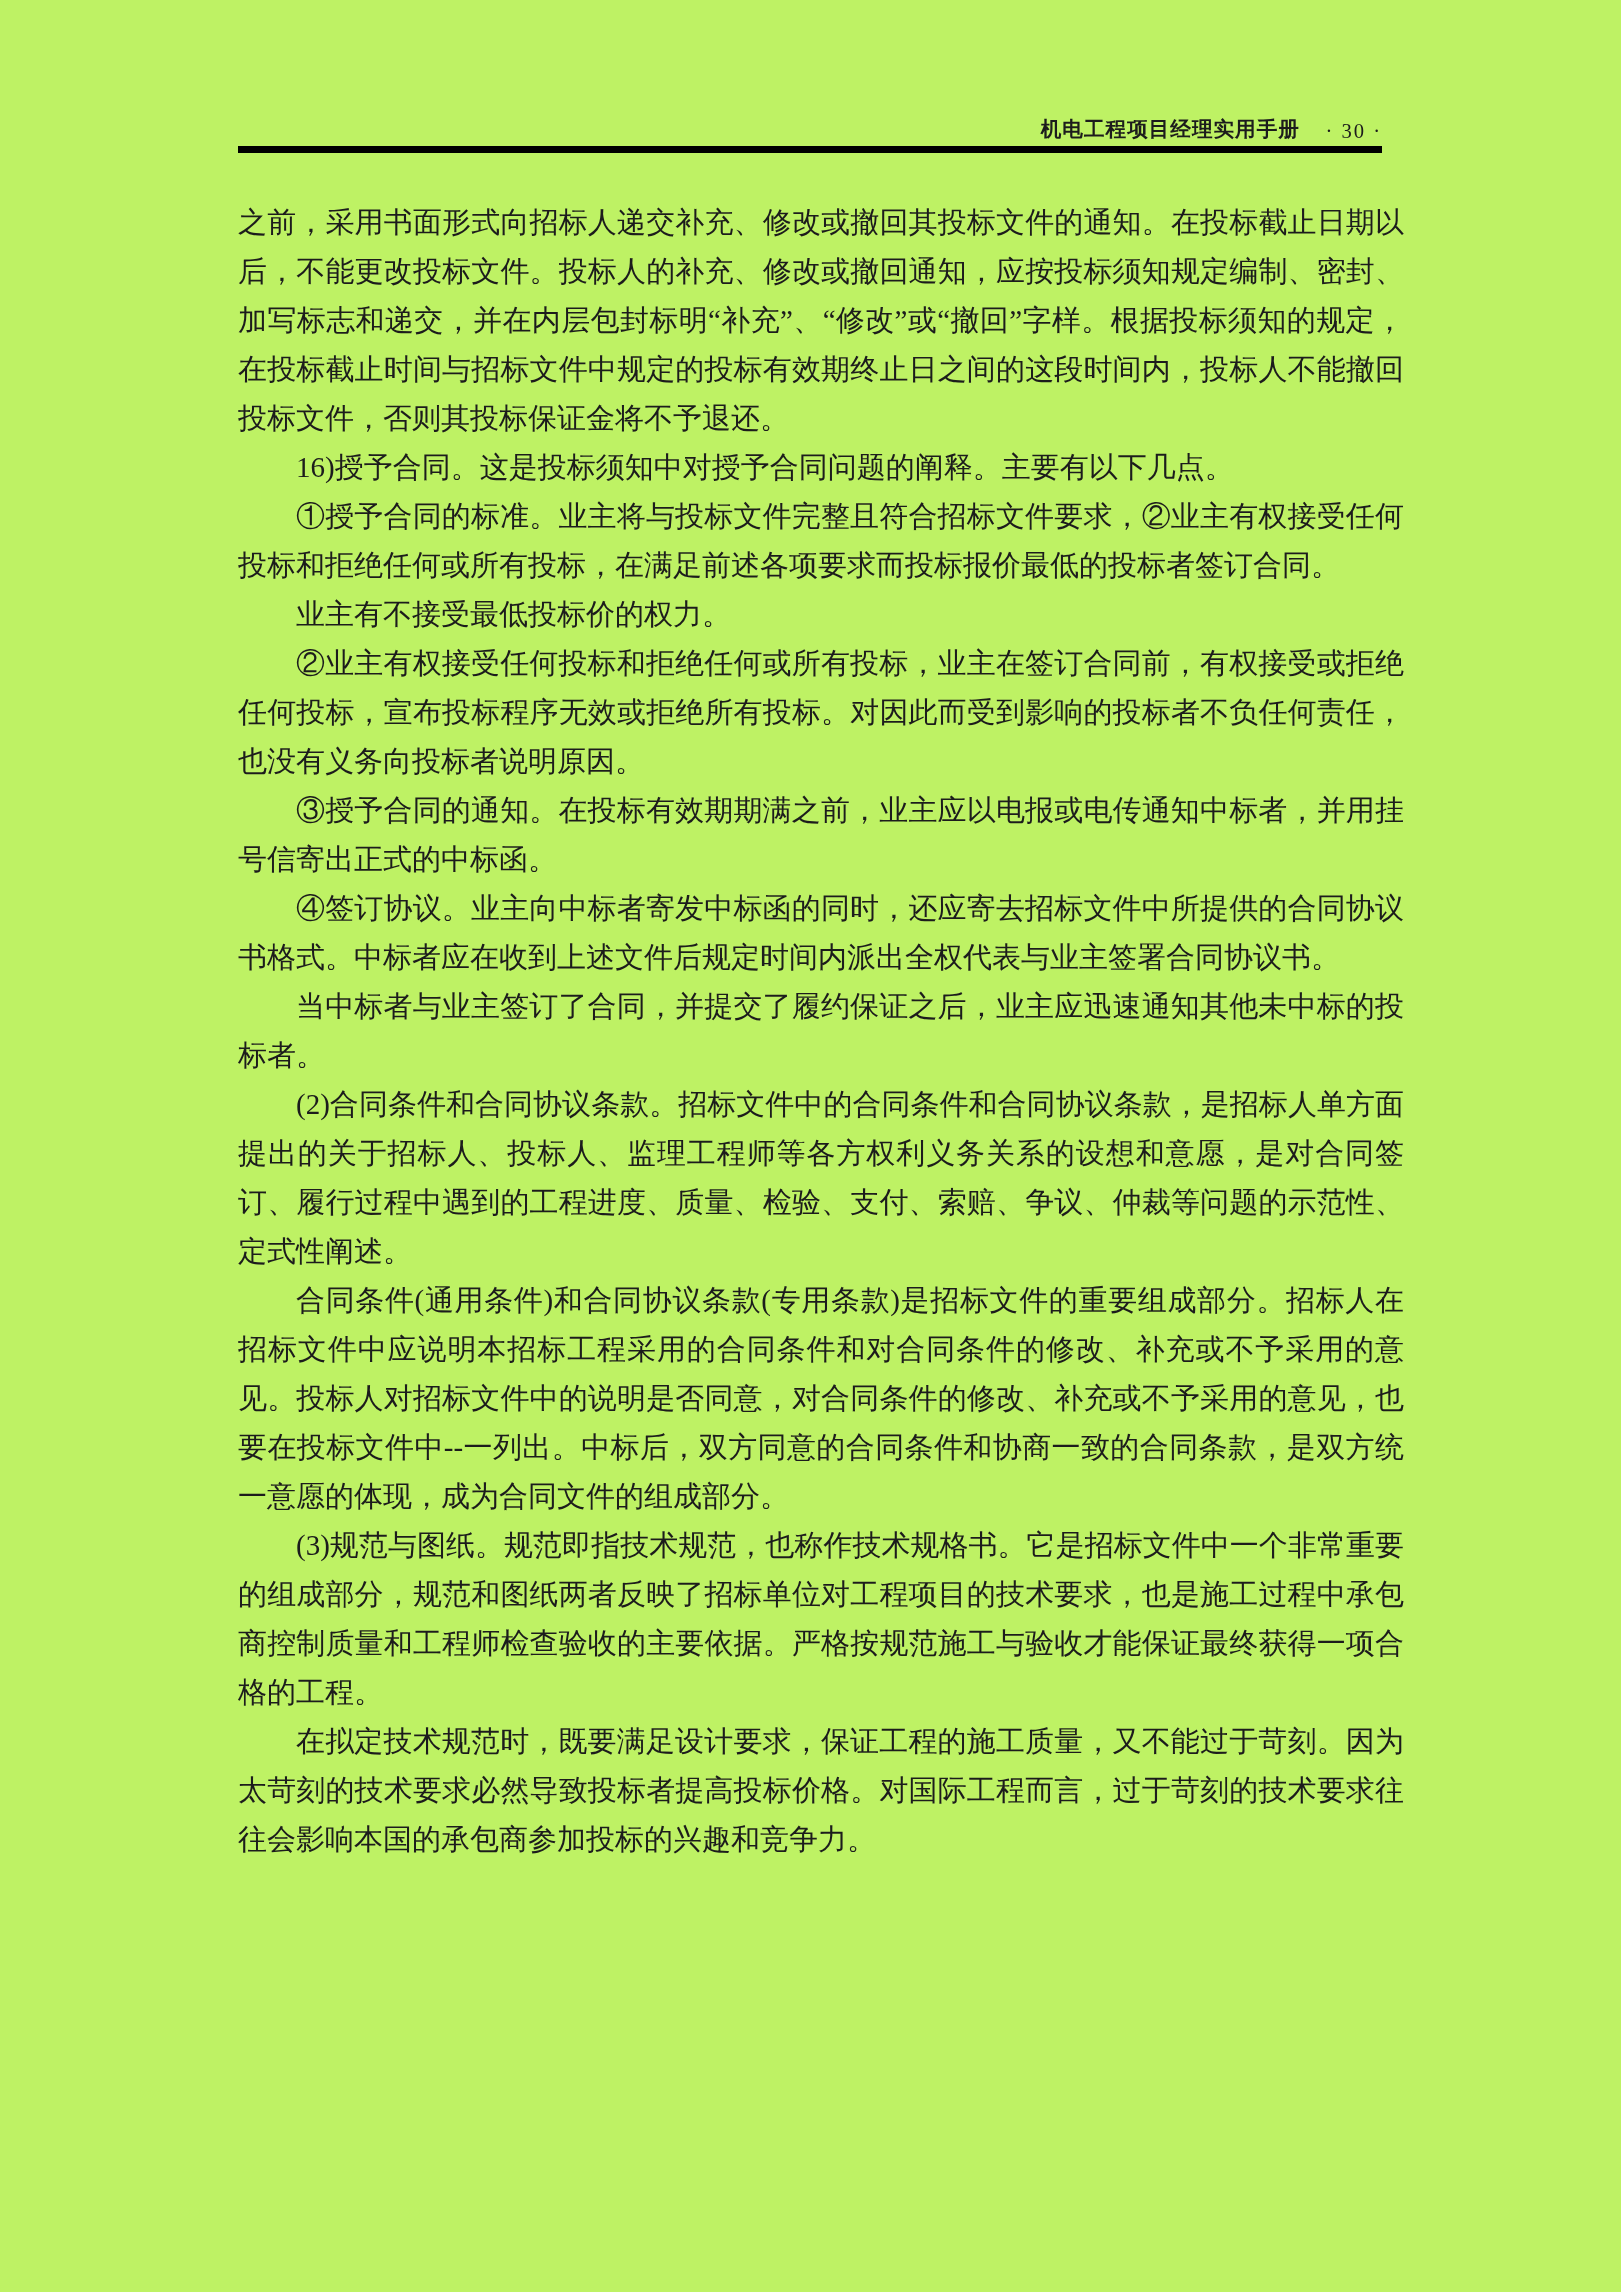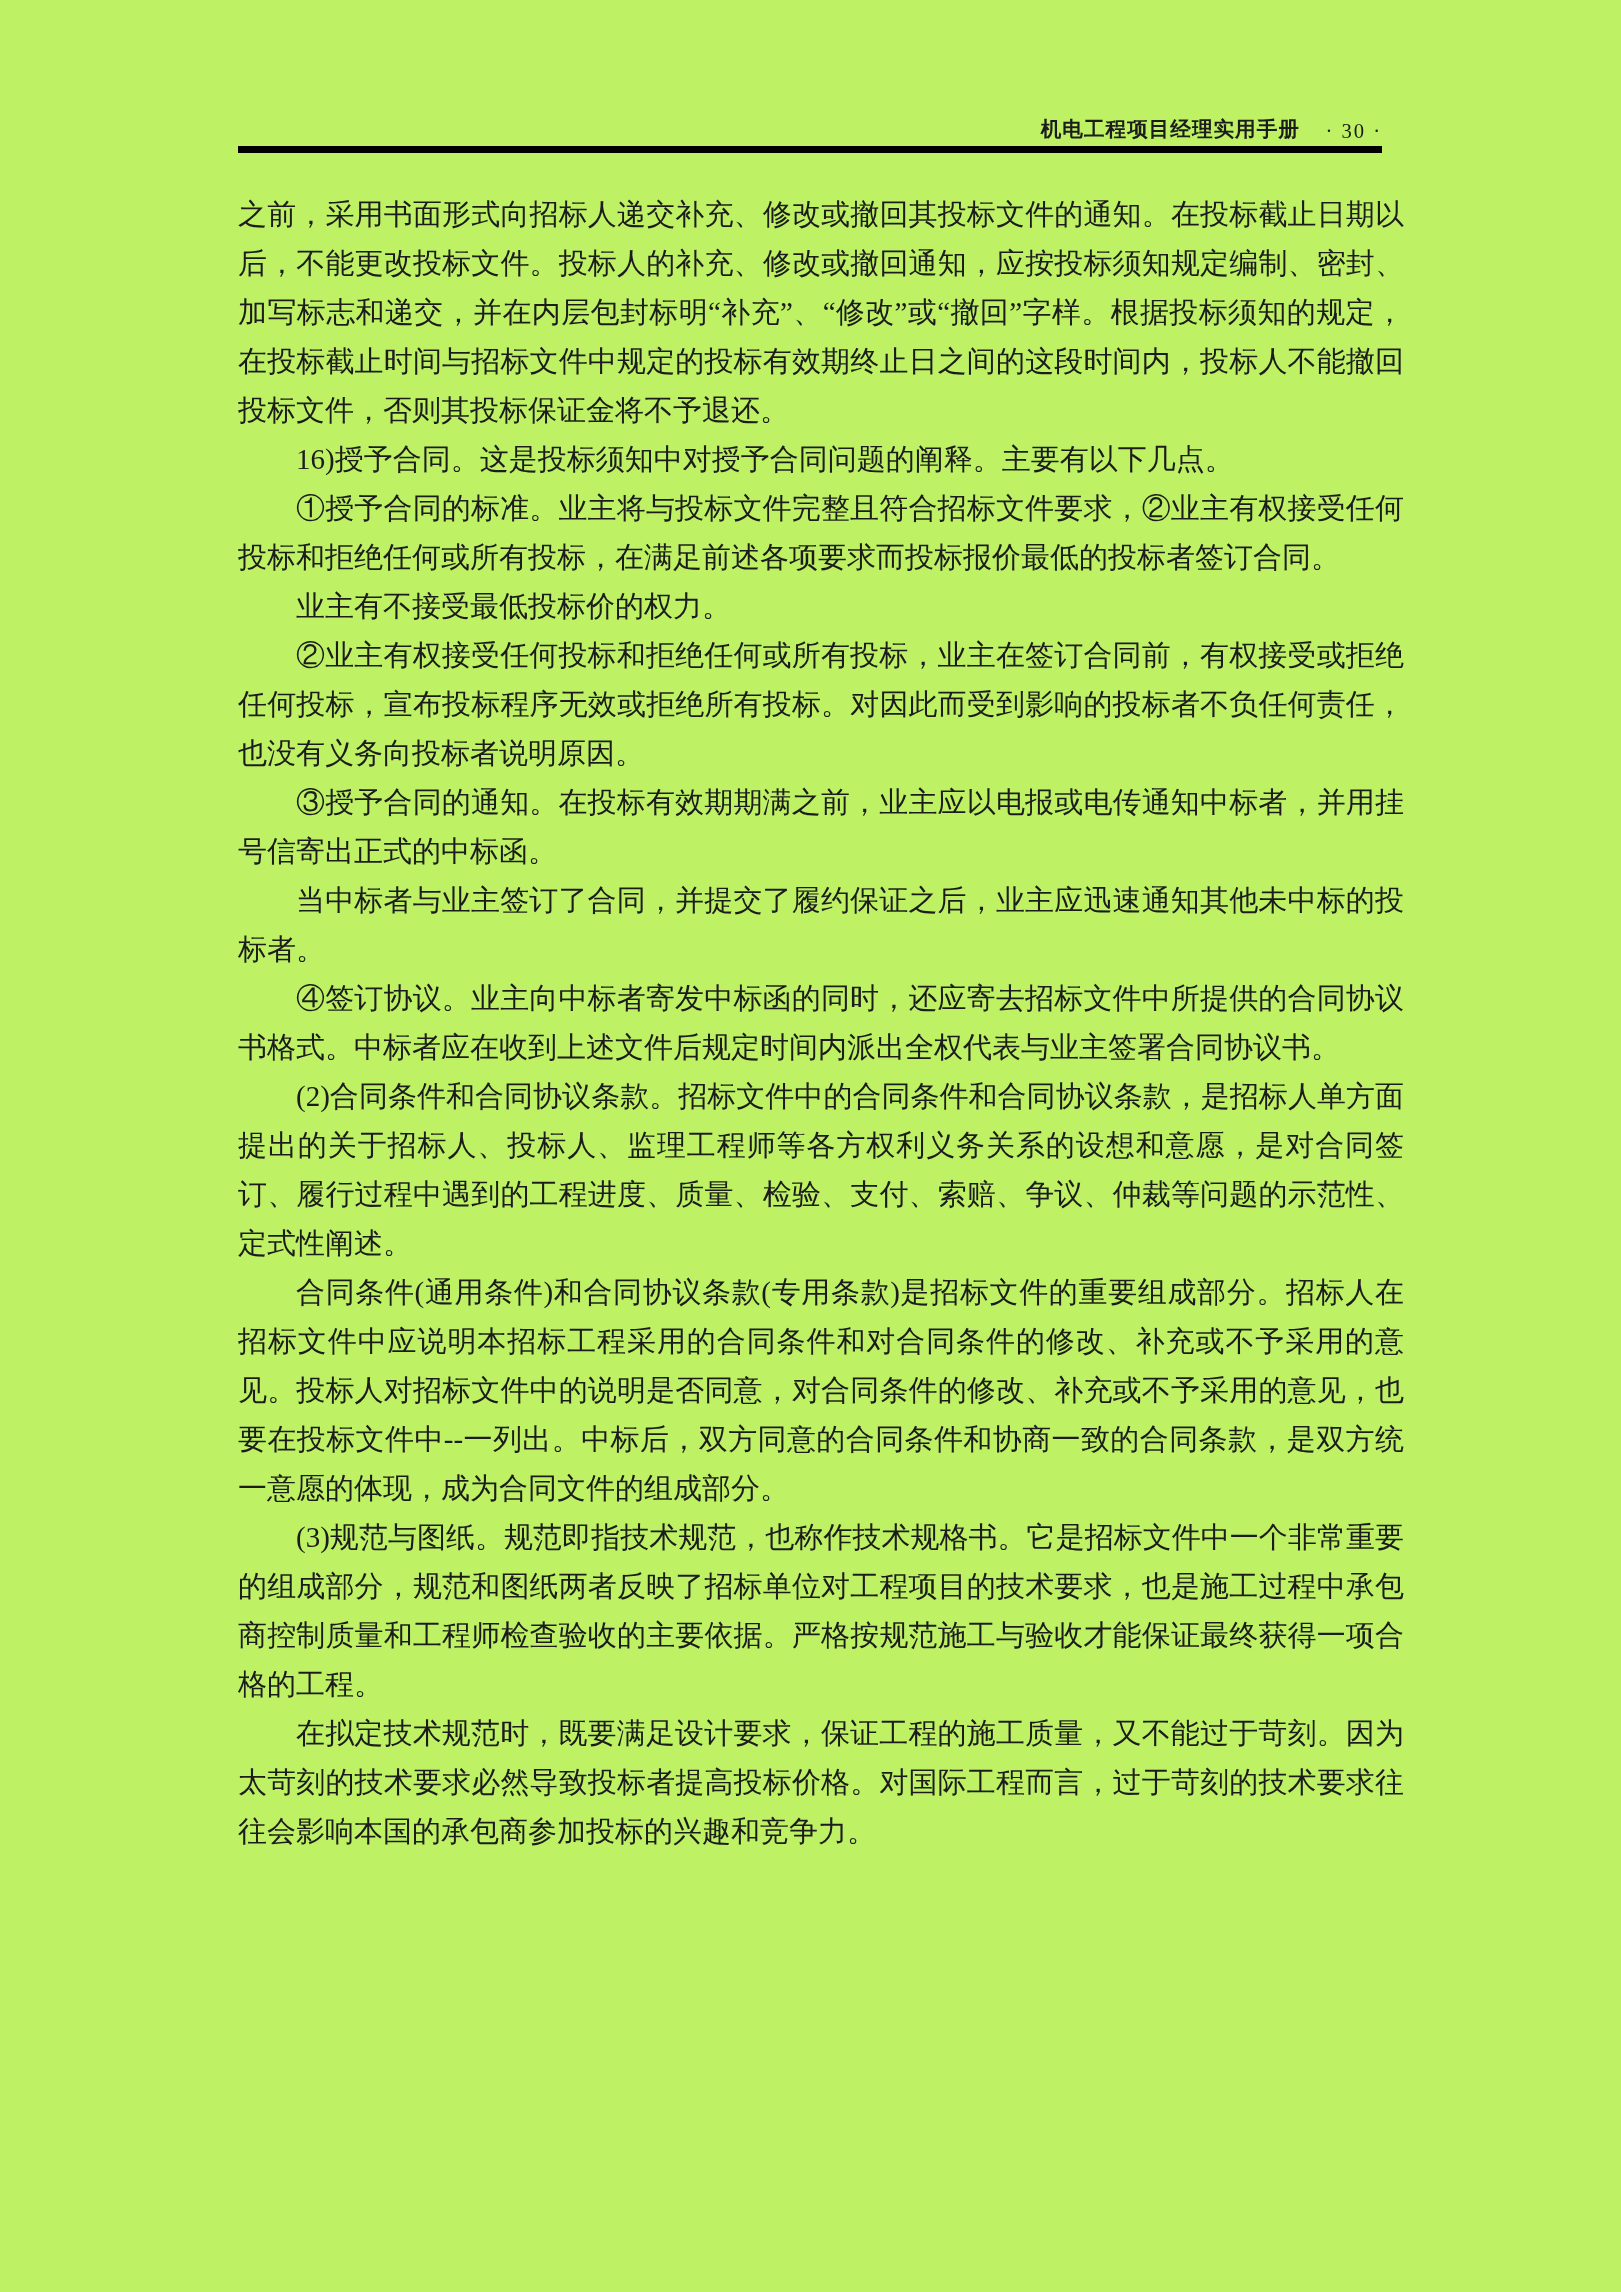--- a/index.html
+++ b/index.html
@@ -42,21 +42,21 @@
   .head-rule {
     position: absolute;
     top: 146px;
     left: 238px;
     width: 1144px;
     height: 6.9px;
     background: #000000;
   }
   .content {
     position: absolute;
-    top: 190px;
+    top: 198px;
     left: 238px;
     width: 1166px;
     font-size: 29px;
     line-height: 49px;
     text-align: justify;
     text-justify: inter-character;
     letter-spacing: 0;
   }
   .content p.para {
     margin: 0;
@@ -78,22 +78,22 @@
 
   <div class="head-rule"></div>
 
   <div class="content">
       <p class="para">之前，采用书面形式向招标人递交补充、修改或撤回其投标文件的通知。在投标截止日期以后，不能更改投标文件。投标人的补充、修改或撤回通知，应按投标须知规定编制、密封、加写标志和递交，并在内层包封标明“补充”、“修改”或“撤回”字样。根据投标须知的规定，在投标截止时间与招标文件中规定的投标有效期终止日之间的这段时间内，投标人不能撤回投标文件，否则其投标保证金将不予退还。</p>
       <p class="para indent">16)授予合同。这是投标须知中对授予合同问题的阐释。主要有以下几点。</p>
       <p class="para indent">①授予合同的标准。业主将与投标文件完整且符合招标文件要求，②业主有权接受任何投标和拒绝任何或所有投标，在满足前述各项要求而投标报价最低的投标者签订合同。</p>
       <p class="para indent">业主有不接受最低投标价的权力。</p>
       <p class="para indent">②业主有权接受任何投标和拒绝任何或所有投标，业主在签订合同前，有权接受或拒绝任何投标，宣布投标程序无效或拒绝所有投标。对因此而受到影响的投标者不负任何责任，也没有义务向投标者说明原因。</p>
       <p class="para indent">③授予合同的通知。在投标有效期期满之前，业主应以电报或电传通知中标者，并用挂号信寄出正式的中标函。</p>
+      <p class="para indent">④签订协议。业主向中标者寄发中标函的同时，还应寄去招标文件中所提供的合同协议书格式。中标者应在收到上述文件后规定时间内派出全权代表与业主签署合同协议书。</p>
       <p class="para indent">当中标者与业主签订了合同，并提交了履约保证之后，业主应迅速通知其他未中标的投标者。</p>
-      <p class="para indent">④签订协议。业主向中标者寄发中标函的同时，还应寄去招标文件中所提供的合同协议书格式。中标者应在收到上述文件后规定时间内派出全权代表与业主签署合同协议书。</p>
       <p class="para indent">(2)合同条件和合同协议条款。招标文件中的合同条件和合同协议条款，是招标人单方面提出的关于招标人、投标人、监理工程师等各方权利义务关系的设想和意愿，是对合同签订、履行过程中遇到的工程进度、质量、检验、支付、索赔、争议、仲裁等问题的示范性、定式性阐述。</p>
       <p class="para indent">合同条件(通用条件)和合同协议条款(专用条款)是招标文件的重要组成部分。招标人在招标文件中应说明本招标工程采用的合同条件和对合同条件的修改、补充或不予采用的意见。投标人对招标文件中的说明是否同意，对合同条件的修改、补充或不予采用的意见，也要在投标文件中--一列出。中标后，双方同意的合同条件和协商一致的合同条款，是双方统一意愿的体现，成为合同文件的组成部分。</p>
       <p class="para indent">(3)规范与图纸。规范即指技术规范，也称作技术规格书。它是招标文件中一个非常重要的组成部分，规范和图纸两者反映了招标单位对工程项目的技术要求，也是施工过程中承包商控制质量和工程师检查验收的主要依据。严格按规范施工与验收才能保证最终获得一项合格的工程。</p>
       <p class="para indent">在拟定技术规范时，既要满足设计要求，保证工程的施工质量，又不能过于苛刻。因为太苛刻的技术要求必然导致投标者提高投标价格。对国际工程而言，过于苛刻的技术要求往往会影响本国的承包商参加投标的兴趣和竞争力。</p>
     </div>
 
 </div>
 
 
 </body></html>

